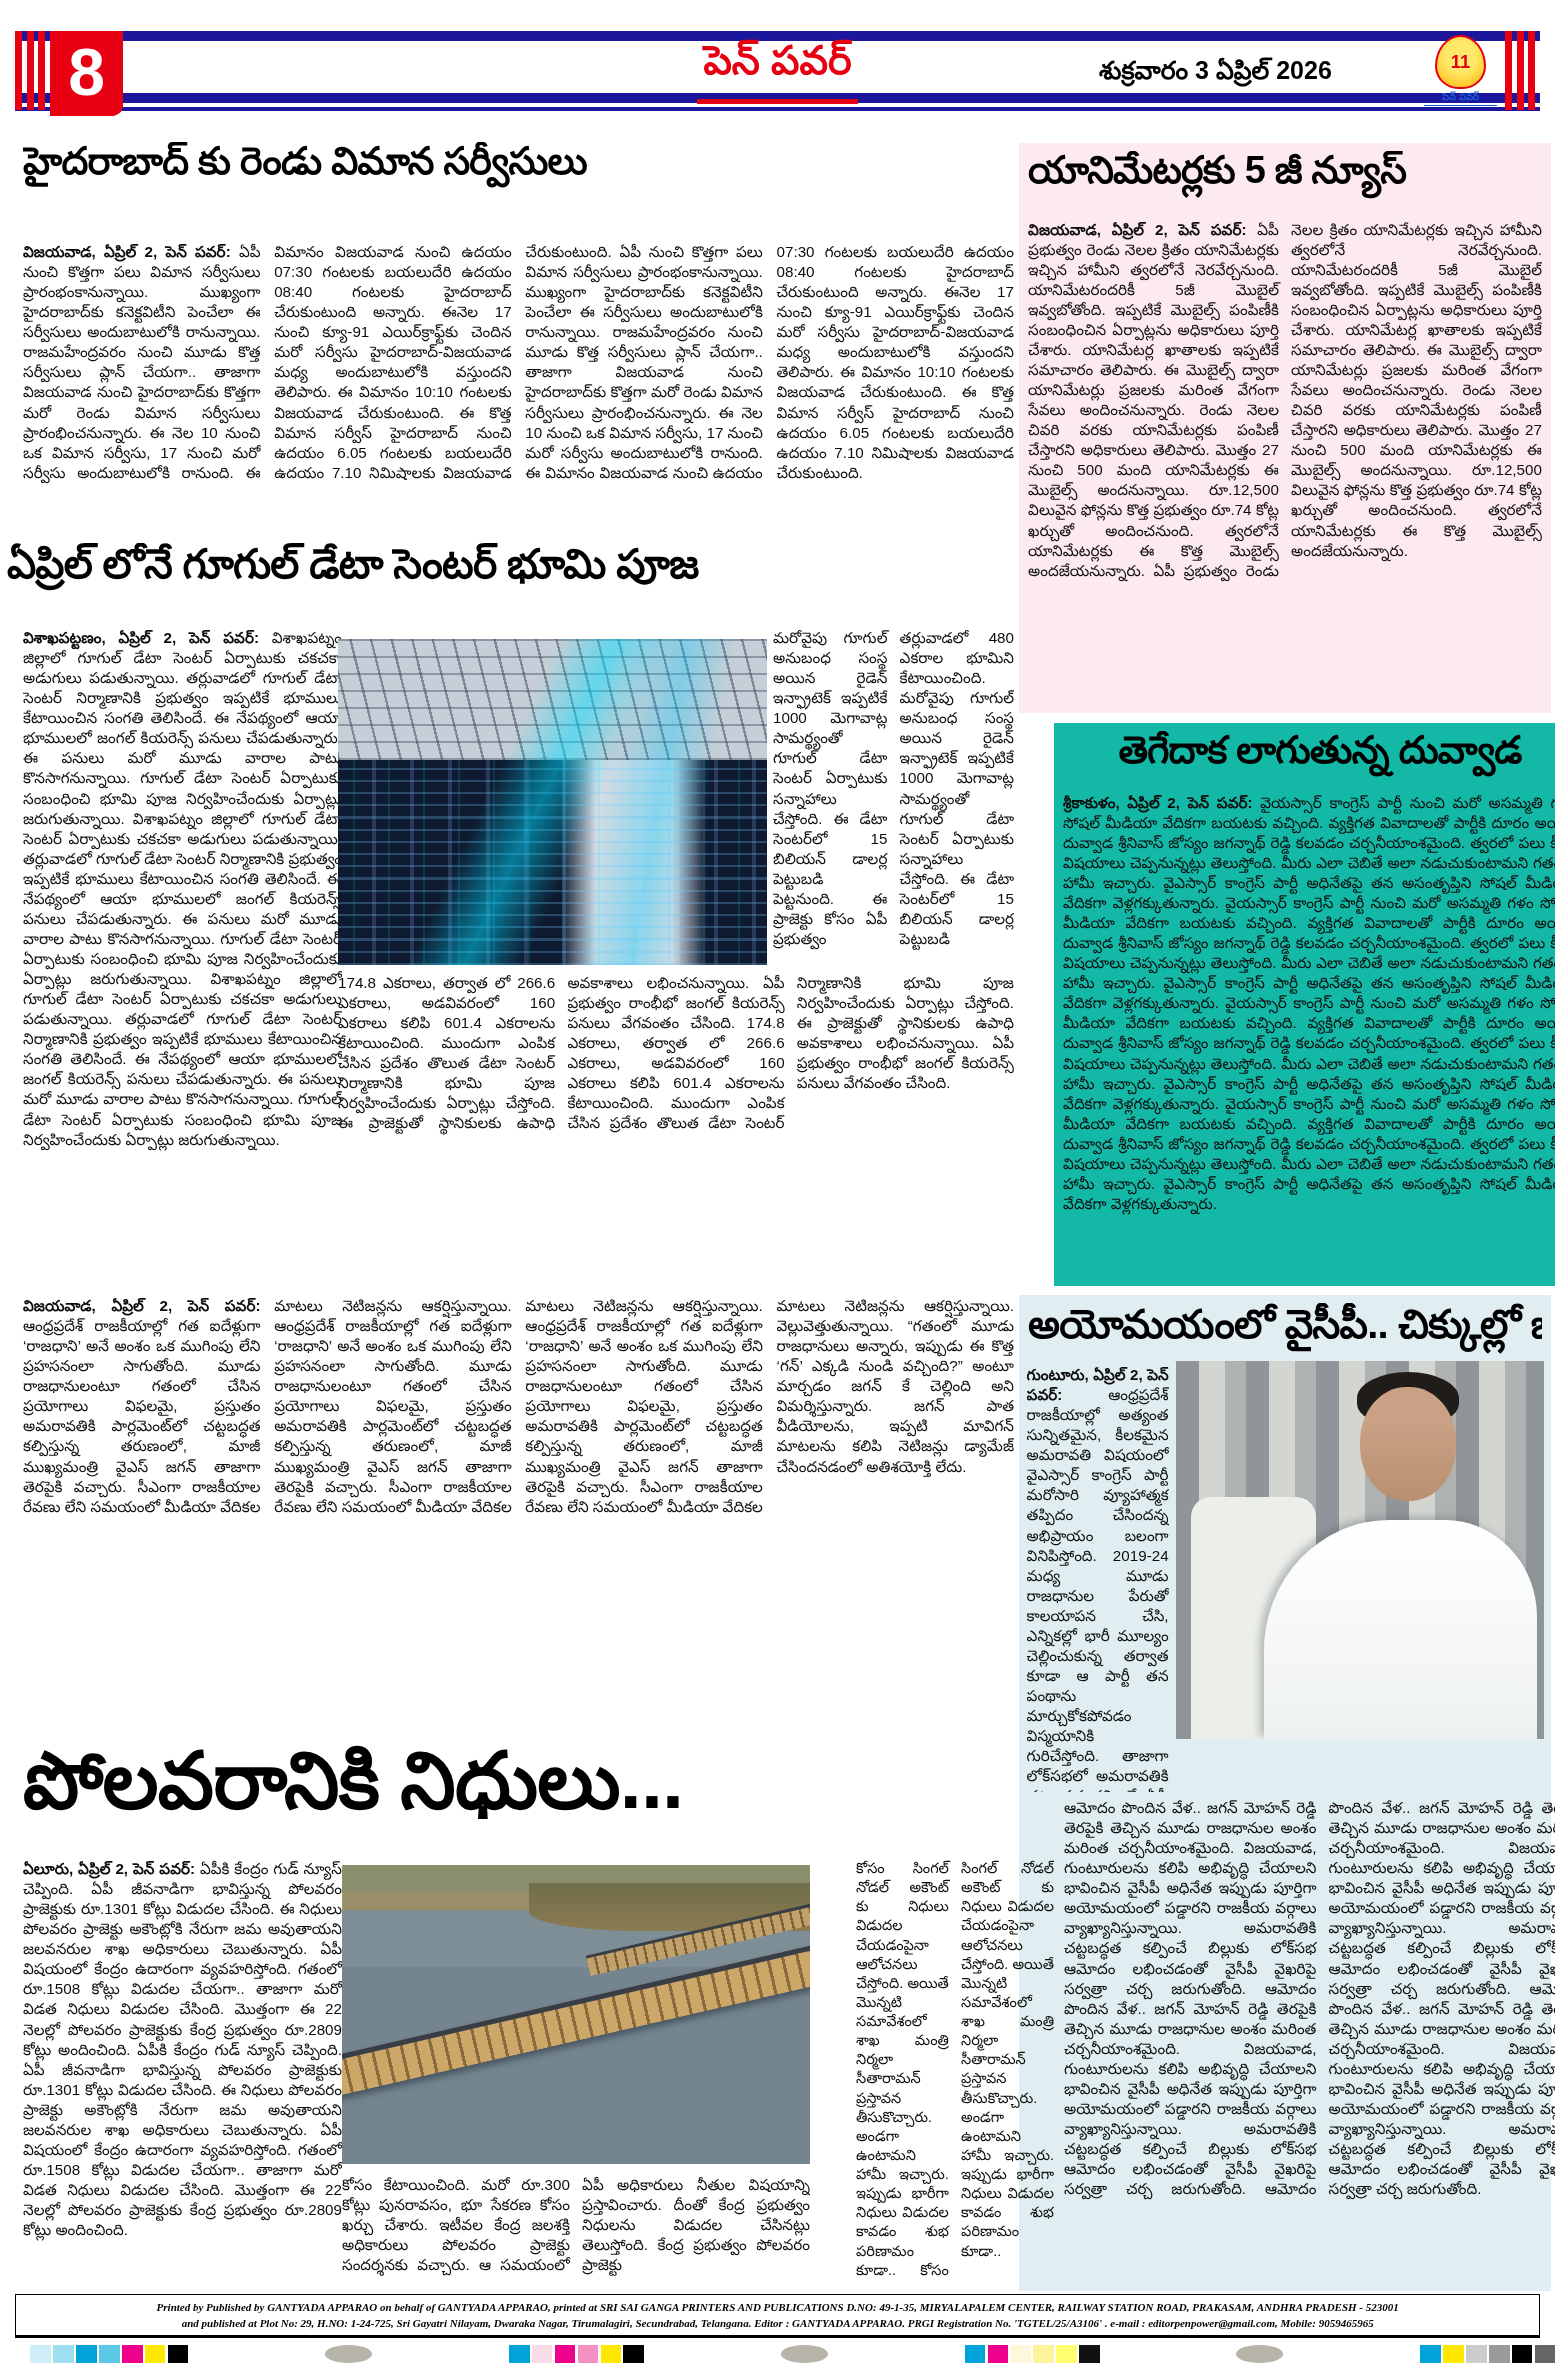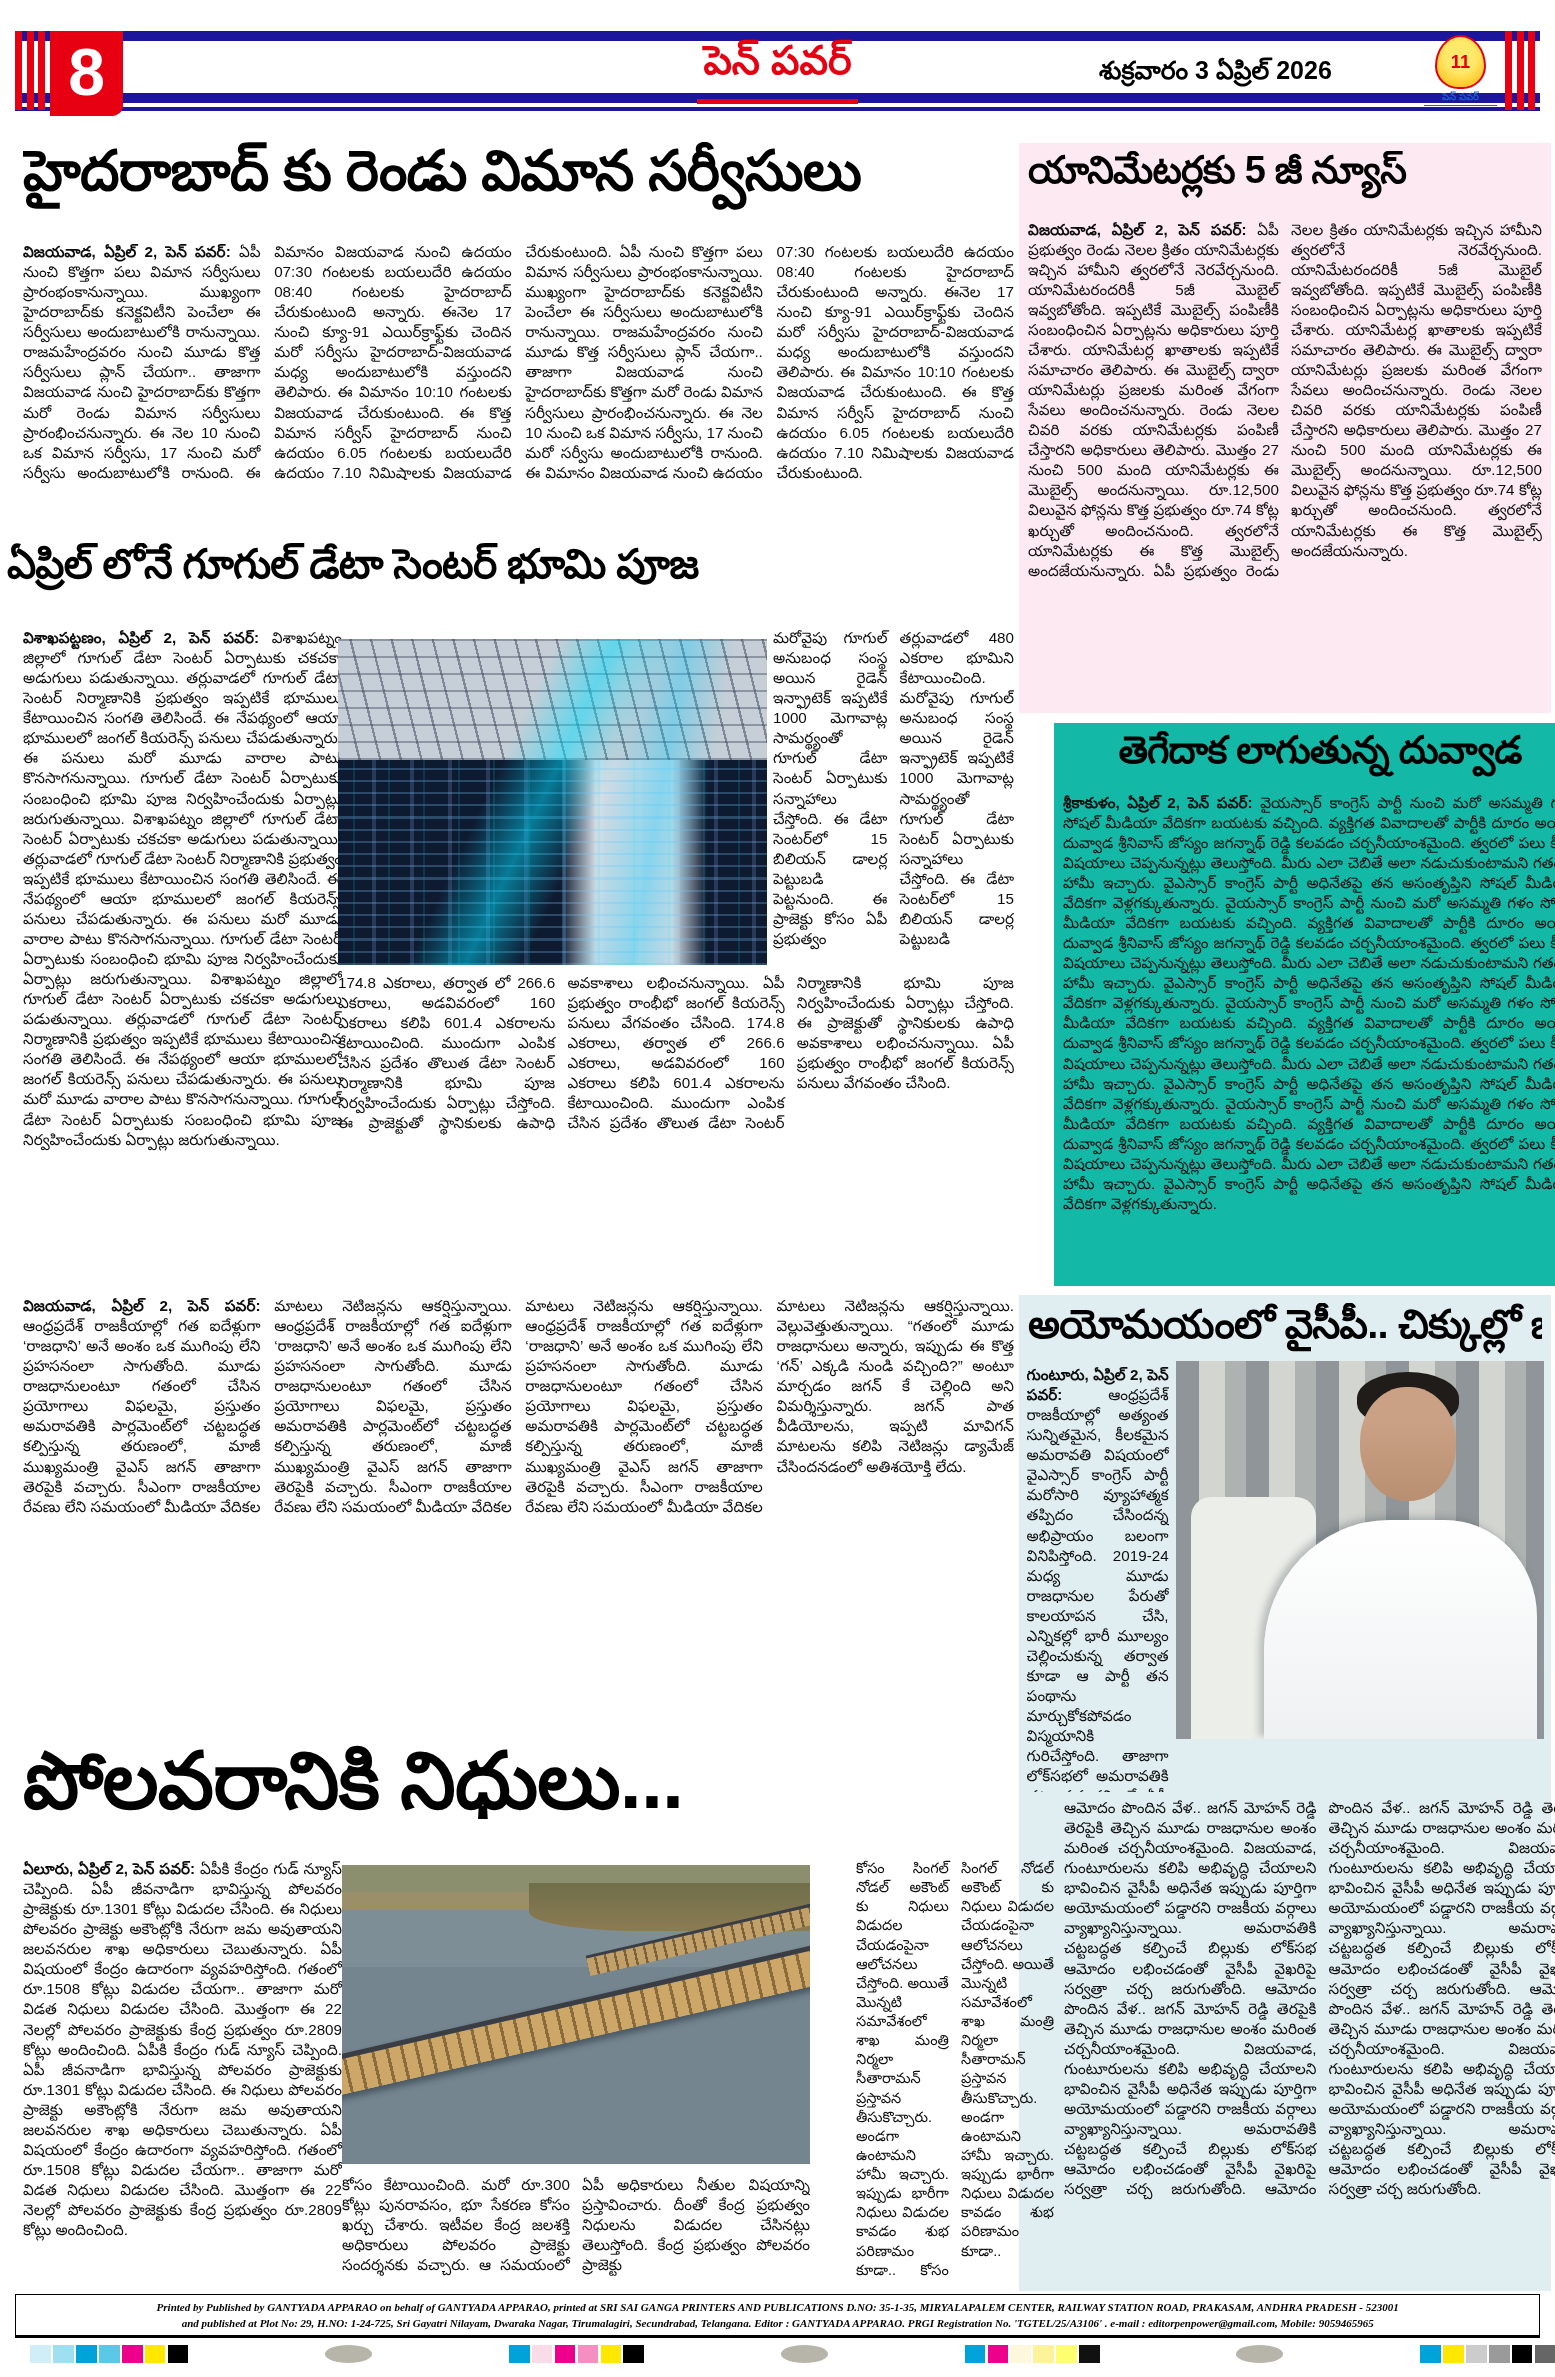--- a/index.html
+++ b/index.html
@@ -83,21 +83,21 @@
     <div class="logo-shield">
         <span>11 </span>
       </div>
     <div class="logo-caption">పెన్ పవర్ </div>
   </div>
 
   <div class="abs redbar" style="left:1505px;top:30.5px;width:6.9px;height:79px;"></div>
   <div class="abs redbar" style="left:1517px;top:30.5px;width:6.9px;height:79px;"></div>
   <div class="abs redbar" style="left:1528px;top:30.5px;width:6.9px;height:79px;"></div>
 
-  <div class="abs headline" style="left:23px;top:142px;width:991px;height:88px;font-size:56px;">హైదరాబాద్ కు రెండు విమాన సర్వీసులు </div>
+  <div class="abs headline" style="left:23px;top:142px;width:991px;height:88px;font-size:38px;">హైదరాబాద్ కు రెండు విమాన సర్వీసులు </div>
   <div class="abs body-text cols4" style="left:23px;top:242px;width:991px;height:284px;">
     <b class="dateline">విజయవాడ, ఏప్రిల్ 2, పెన్ పవర్: </b>
     <span>ఏపీ నుంచి కొత్తగా పలు విమాన సర్వీసులు ప్రారంభంకానున్నాయి. ముఖ్యంగా హైదరాబాద్‌కు కనెక్టవిటీని పెంచేలా ఈ సర్వీసులు అందుబాటులోకి రానున్నాయి. రాజమహేంద్రవరం నుంచి మూడు కొత్త సర్వీసులు ప్లాన్ చేయగా.. తాజాగా విజయవాడ నుంచి హైదరాబాద్‌కు కొత్తగా మరో రెండు విమాన సర్వీసులు ప్రారంభించనున్నారు. ఈ నెల 10 నుంచి ఒక విమాన సర్వీసు, 17 నుంచి మరో సర్వీసు అందుబాటులోకి రానుంది. ఈ విమానం విజయవాడ నుంచి ఉదయం 07:30 గంటలకు బయలుదేరి ఉదయం 08:40 గంటలకు హైదరాబాద్ చేరుకుంటుంది అన్నారు. ఈనెల 17 నుంచి క్యూ-91 ఎయిర్‌క్రాఫ్ట్‌కు చెందిన మరో సర్వీసు హైదరాబాద్-విజయవాడ మధ్య అందుబాటులోకి వస్తుందని తెలిపారు. ఈ విమానం 10:10 గంటలకు విజయవాడ చేరుకుంటుంది. ఈ కొత్త విమాన సర్వీస్ హైదరాబాద్ నుంచి ఉదయం 6.05 గంటలకు బయలుదేరి ఉదయం 7.10 నిమిషాలకు విజయవాడ చేరుకుంటుంది. ఏపీ నుంచి కొత్తగా పలు విమాన సర్వీసులు ప్రారంభంకానున్నాయి. ముఖ్యంగా హైదరాబాద్‌కు కనెక్టవిటీని పెంచేలా ఈ సర్వీసులు అందుబాటులోకి రానున్నాయి. రాజమహేంద్రవరం నుంచి మూడు కొత్త సర్వీసులు ప్లాన్ చేయగా.. తాజాగా విజయవాడ నుంచి హైదరాబాద్‌కు కొత్తగా మరో రెండు విమాన సర్వీసులు ప్రారంభించనున్నారు. ఈ నెల 10 నుంచి ఒక విమాన సర్వీసు, 17 నుంచి మరో సర్వీసు అందుబాటులోకి రానుంది. ఈ విమానం విజయవాడ నుంచి ఉదయం 07:30 గంటలకు బయలుదేరి ఉదయం 08:40 గంటలకు హైదరాబాద్ చేరుకుంటుంది అన్నారు. ఈనెల 17 నుంచి క్యూ-91 ఎయిర్‌క్రాఫ్ట్‌కు చెందిన మరో సర్వీసు హైదరాబాద్-విజయవాడ మధ్య అందుబాటులోకి వస్తుందని తెలిపారు. ఈ విమానం 10:10 గంటలకు విజయవాడ చేరుకుంటుంది. ఈ కొత్త విమాన సర్వీస్ హైదరాబాద్ నుంచి ఉదయం 6.05 గంటలకు బయలుదేరి ఉదయం 7.10 నిమిషాలకు విజయవాడ చేరుకుంటుంది. </span>
   </div>
 
   <div class="abs sect" style="left:1019px;top:143px;width:532px;height:570px;background:#fce9f1;">
     <div class="headline" style="font-size:38px;height:55px;">యానిమేటర్లకు 5 జీ న్యూస్ </div>
     <div class="body-text cols2" style="height:479px;margin-top:14px;">
       <b class="dateline">విజయవాడ, ఏప్రిల్ 2, పెన్ పవర్: </b>
       <span>ఏపీ ప్రభుత్వం రెండు నెలల క్రితం యానిమేటర్లకు ఇచ్చిన హామీని త్వరలోనే నెరవేర్చనుంది. యానిమేటరందరికీ 5జీ మొబైల్ ఇవ్వబోతోంది. ఇప్పటికే మొబైల్స్ పంపిణీకి సంబంధించిన ఏర్పాట్లను అధికారులు పూర్తి చేశారు. యానిమేటర్ల ఖాతాలకు ఇప్పటికే సమాచారం తెలిపారు. ఈ మొబైల్స్ ద్వారా యానిమేటర్లు ప్రజలకు మరింత వేగంగా సేవలు అందించనున్నారు. రెండు నెలల చివరి వరకు యానిమేటర్లకు పంపిణీ చేస్తారని అధికారులు తెలిపారు. మొత్తం 27 నుంచి 500 మంది యానిమేటర్లకు ఈ మొబైల్స్ అందనున్నాయి. రూ.12,500 విలువైన ఫోన్లను కొత్త ప్రభుత్వం రూ.74 కోట్ల ఖర్చుతో అందించనుంది. త్వరలోనే యానిమేటర్లకు ఈ కొత్త మొబైల్స్ అందజేయనున్నారు. ఏపీ ప్రభుత్వం రెండు నెలల క్రితం యానిమేటర్లకు ఇచ్చిన హామీని త్వరలోనే నెరవేర్చనుంది. యానిమేటరందరికీ 5జీ మొబైల్ ఇవ్వబోతోంది. ఇప్పటికే మొబైల్స్ పంపిణీకి సంబంధించిన ఏర్పాట్లను అధికారులు పూర్తి చేశారు. యానిమేటర్ల ఖాతాలకు ఇప్పటికే సమాచారం తెలిపారు. ఈ మొబైల్స్ ద్వారా యానిమేటర్లు ప్రజలకు మరింత వేగంగా సేవలు అందించనున్నారు. రెండు నెలల చివరి వరకు యానిమేటర్లకు పంపిణీ చేస్తారని అధికారులు తెలిపారు. మొత్తం 27 నుంచి 500 మంది యానిమేటర్లకు ఈ మొబైల్స్ అందనున్నాయి. రూ.12,500 విలువైన ఫోన్లను కొత్త ప్రభుత్వం రూ.74 కోట్ల ఖర్చుతో అందించనుంది. త్వరలోనే యానిమేటర్లకు ఈ కొత్త మొబైల్స్ అందజేయనున్నారు. </span>
@@ -171,21 +171,21 @@
 
   <div class="abs body-text cols2" style="left:856px;top:1859px;width:198px;height:424px;font-size:14.5px;">
     <span>కోసం సింగల్ నోడల్ అకౌంట్ కు నిధులు విడుదల చేయడంపైనా ఆలోచనలు చేస్తోంది. అయితే మొన్నటి సమావేశంలో శాఖ మంత్రి నిర్మలా సీతారామన్ ప్రస్తావన తీసుకొచ్చారు. అండగా ఉంటామని హామీ ఇచ్చారు. ఇప్పుడు భారీగా నిధులు విడుదల కావడం శుభ పరిణామం కూడా.. కోసం సింగల్ నోడల్ అకౌంట్ కు నిధులు విడుదల చేయడంపైనా ఆలోచనలు చేస్తోంది. అయితే మొన్నటి సమావేశంలో శాఖ మంత్రి నిర్మలా సీతారామన్ ప్రస్తావన తీసుకొచ్చారు. అండగా ఉంటామని హామీ ఇచ్చారు. ఇప్పుడు భారీగా నిధులు విడుదల కావడం శుభ పరిణామం కూడా.. </span>
   </div>
 
   <div class="abs body-text cols2" style="left:342px;top:2175px;width:468px;height:111px;">
     <span>కోసం కేటాయించింది. మరో రూ.300 కోట్లు పునరావసం, భూ సేకరణ కోసం ఖర్చు చేశారు. ఇటీవల కేంద్ర జలశక్తి అధికారులు పోలవరం ప్రాజెక్టు సందర్శనకు వచ్చారు. ఆ సమయంలో ఏపీ అధికారులు నీతుల విషయాన్ని ప్రస్తావించారు. దీంతో కేంద్ర ప్రభుత్వం నిధులను విడుదల చేసినట్లు తెలుస్తోంది. కేంద్ర ప్రభుత్వం పోలవరం ప్రాజెక్టు </span>
   </div>
 
   <div class="abs footer-box" style="left:15.2px;top:2294px;width:1525px;height:44px;">
-    <div class="footer-line">Printed by Published by GANTYADA APPARAO on behalf of GANTYADA APPARAO, printed at  SRI SAI GANGA PRINTERS AND PUBLICATIONS D.NO: 35-1-35, MIRYALAPALEM CENTER, RAILWAY STATION ROAD, PRAKASAM, ANDHRA PRADESH - 523001 </div>
+    <div class="footer-line">Printed by Published by GANTYADA APPARAO on behalf of GANTYADA APPARAO, printed at  SRI SAI GANGA PRINTERS AND PUBLICATIONS D.NO: 49-1-35, MIRYALAPALEM CENTER, RAILWAY STATION ROAD, PRAKASAM, ANDHRA PRADESH - 523001 </div>
     <div class="footer-line">and published at Plot No: 29, H.NO: 1-24-725, Sri Gayatri Nilayam, Dwaraka Nagar, Tirumalagiri, Secundrabad, Telangana. Editor : GANTYADA APPARAO.  PRGI Registration No. 'TGTEL/25/A3106' . e-mail : editorpenpower@gmail.com, Mobile: 9059465965 </div>
   </div>
 
   <div class="abs cmark-row" style="left:15.2px;top:2345px;width:1525px;height:18.3px;">
       <div class="cmark-group">
         <div class="cmark" style="background: rgb(207, 238, 247);"></div>
         <div class="cmark" style="background: rgb(159, 223, 242);"></div>
         <div class="cmark" style="background: rgb(0, 163, 215);"></div>
         <div class="cmark" style="background: rgb(91, 200, 232);"></div>
         <div class="cmark" style="background: rgb(236, 0, 140);"></div>

